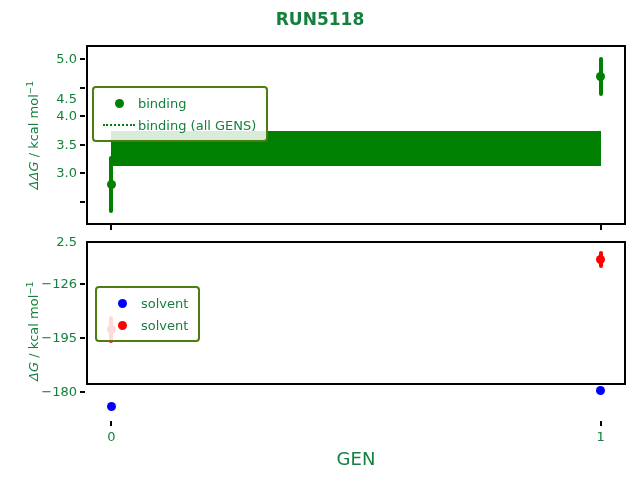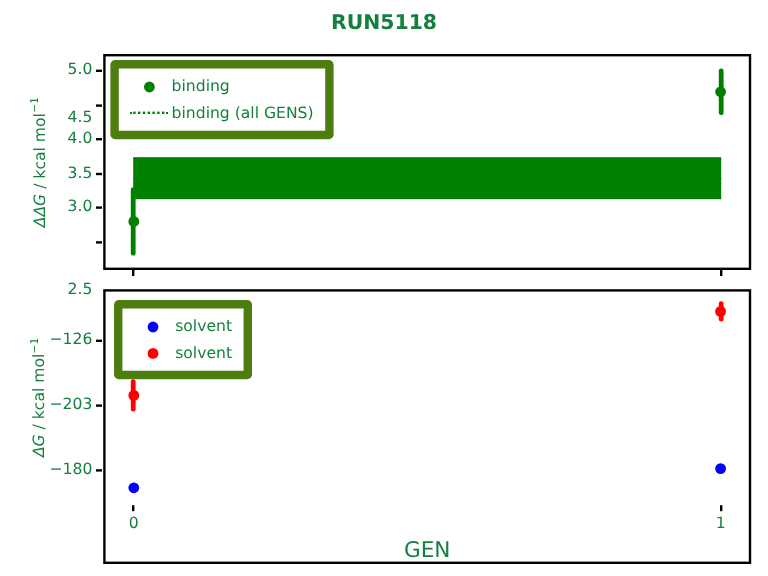--- a/index.html
+++ b/index.html
@@ -9,40 +9,41 @@
   }
   .fig-title {
     position:absolute; left:0; top:9px; width:640px; text-align:center;
     font-size:17px; font-weight:bold;
   }
   .ax {
     position:absolute; left:86px; width:540px; border:2px solid #000;
     box-sizing:border-box; z-index:4; background:transparent;
   }
   #ax0 { top:45px; height:180px; }
-  #ax1 { top:241px; height:229px; }
+  #ax1 { top:241px; height:144px; }
   .ylab-wrap {
     position:absolute; left:18px; width:30px; height:178px;
     display:flex; align-items:center; justify-content:center; z-index:3;
   }
   #ylab0 { top:46px; }
   #ylab1 { top:242px; }
   .ylab-wrap .rot {
     transform:rotate(-90deg); white-space:nowrap; font-size:13px;
   }
   .mvar { font-style:italic; }
   sup { font-size:9px; }
   .xlab {
     position:absolute; left:87px; top:448px; width:538px; text-align:center;
     font-size:18px; z-index:3;
   }
   .legend {
     position:absolute; background:rgba(255,255,255,0.85);
-    border:7px solid #4d7c0f; border-radius:4px; padding:4px 10px 4px 6px;
+    border:2px solid #4d7c0f; border-radius:4px; padding:4px 10px 4px 6px;
     z-index:10;
+    margin-top:36px;
   }
   #legend0 { left:4px; top:3px; }
   #legend1 { left:7px; top:7px; }
   .legend-row { display:flex; align-items:center; height:22px; }
   .legend-marker { width:38px; display:flex; align-items:center; justify-content:center; }
   .legend-label { font-size:13px; white-space:nowrap; }
   .dot { width:9px; height:9px; border-radius:50%; display:inline-block; }
   .dotline { width:32px; height:0; border-top:2px dotted #008000; display:inline-block; }
   .tickmark { position:absolute; background:#000; z-index:5; }
   .ticklabel { position:absolute; font-size:13px; line-height:16px; z-index:3; }
@@ -119,21 +120,21 @@
     <div class="tickmark" style="left: 599.545px; top: 225px; width: 2px; height: 5px;"></div>
     <div class="errbar" style="left: 109.455px; top: 156.109px; height: 57.0513px; background: rgb(0, 128, 0);"></div>
     <div class="marker" style="left: 106.955px; top: 180.135px; background: rgb(0, 128, 0);"></div>
     <div class="errbar" style="left: 598.545px; top: 56.8397px; height: 38.7949px; background: rgb(0, 128, 0);"></div>
     <div class="marker" style="left: 596.045px; top: 71.7372px; background: rgb(0, 128, 0);"></div>
     <div class="band" style="left: 111.455px; top: 131.006px; width: 489.091px; height: 35.3718px; background: rgb(0, 128, 0);"></div>
     <div class="meanline" style="left: 111.455px; top: 147.692px; width: 489.091px; border-top-color: rgb(0, 128, 0);"></div>
     <div class="tickmark" style="left: 80px; top: 282.803px; width: 5px; height: 2px;"></div>
     <div class="ticklabel ylabel-tick" style="left: 30px; top: 275.803px; width: 47px;">−126</div>
     <div class="tickmark" style="left: 80px; top: 336.742px; width: 5px; height: 2px;"></div>
-    <div class="ticklabel ylabel-tick" style="left: 30px; top: 329.742px; width: 47px;">−203</div>
+    <div class="ticklabel ylabel-tick" style="left: 30px; top: 329.742px; width: 47px;">−195</div>
     <div class="tickmark" style="left: 80px; top: 390.682px; width: 5px; height: 2px;"></div>
     <div class="ticklabel ylabel-tick" style="left: 30px; top: 383.682px; width: 47px;">−180</div>
     <div class="tickmark" style="left: 110.455px; top: 421px; width: 2px; height: 5px;"></div>
     <div class="ticklabel xlabel-tick" style="left: 99.4545px; top: 429px; width: 24px;">0</div>
     <div class="tickmark" style="left: 599.545px; top: 421px; width: 2px; height: 5px;"></div>
     <div class="ticklabel xlabel-tick" style="left: 588.545px; top: 429px; width: 24px;">1</div>
     <div class="errbar" style="left: 109.455px; top: 404.627px; height: 3.77576px; background: rgb(0, 0, 255);"></div>
     <div class="marker" style="left: 106.955px; top: 402.015px; background: rgb(0, 0, 255);"></div>
     <div class="errbar" style="left: 598.545px; top: 388.445px; height: 3.77576px; background: rgb(0, 0, 255);"></div>
     <div class="marker" style="left: 596.045px; top: 385.833px; background: rgb(0, 0, 255);"></div>

